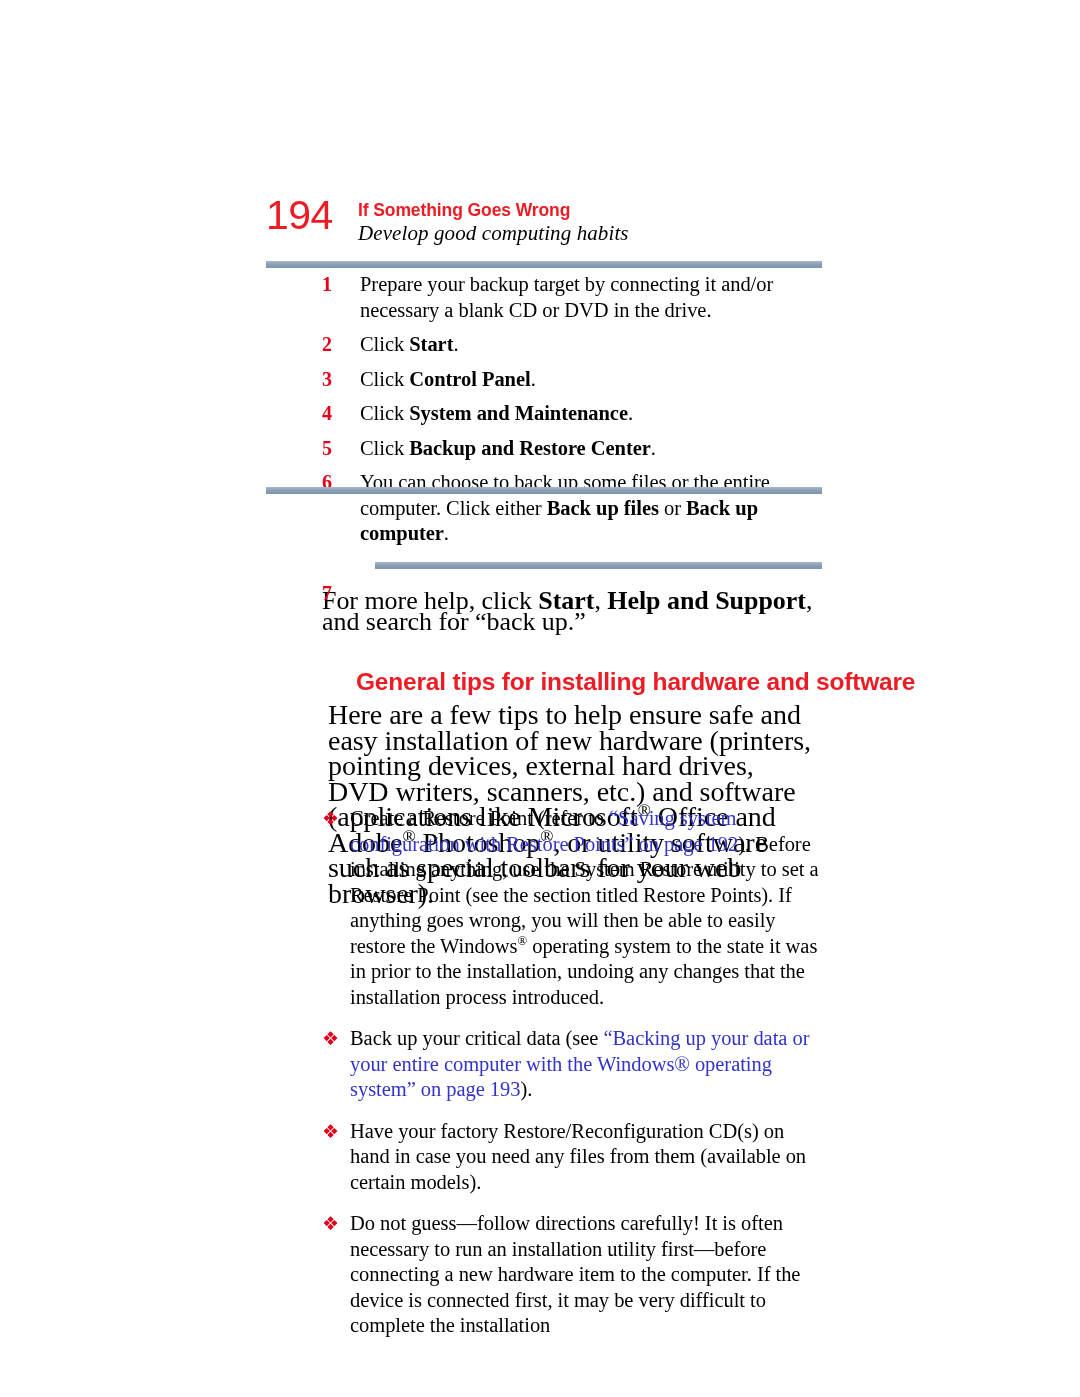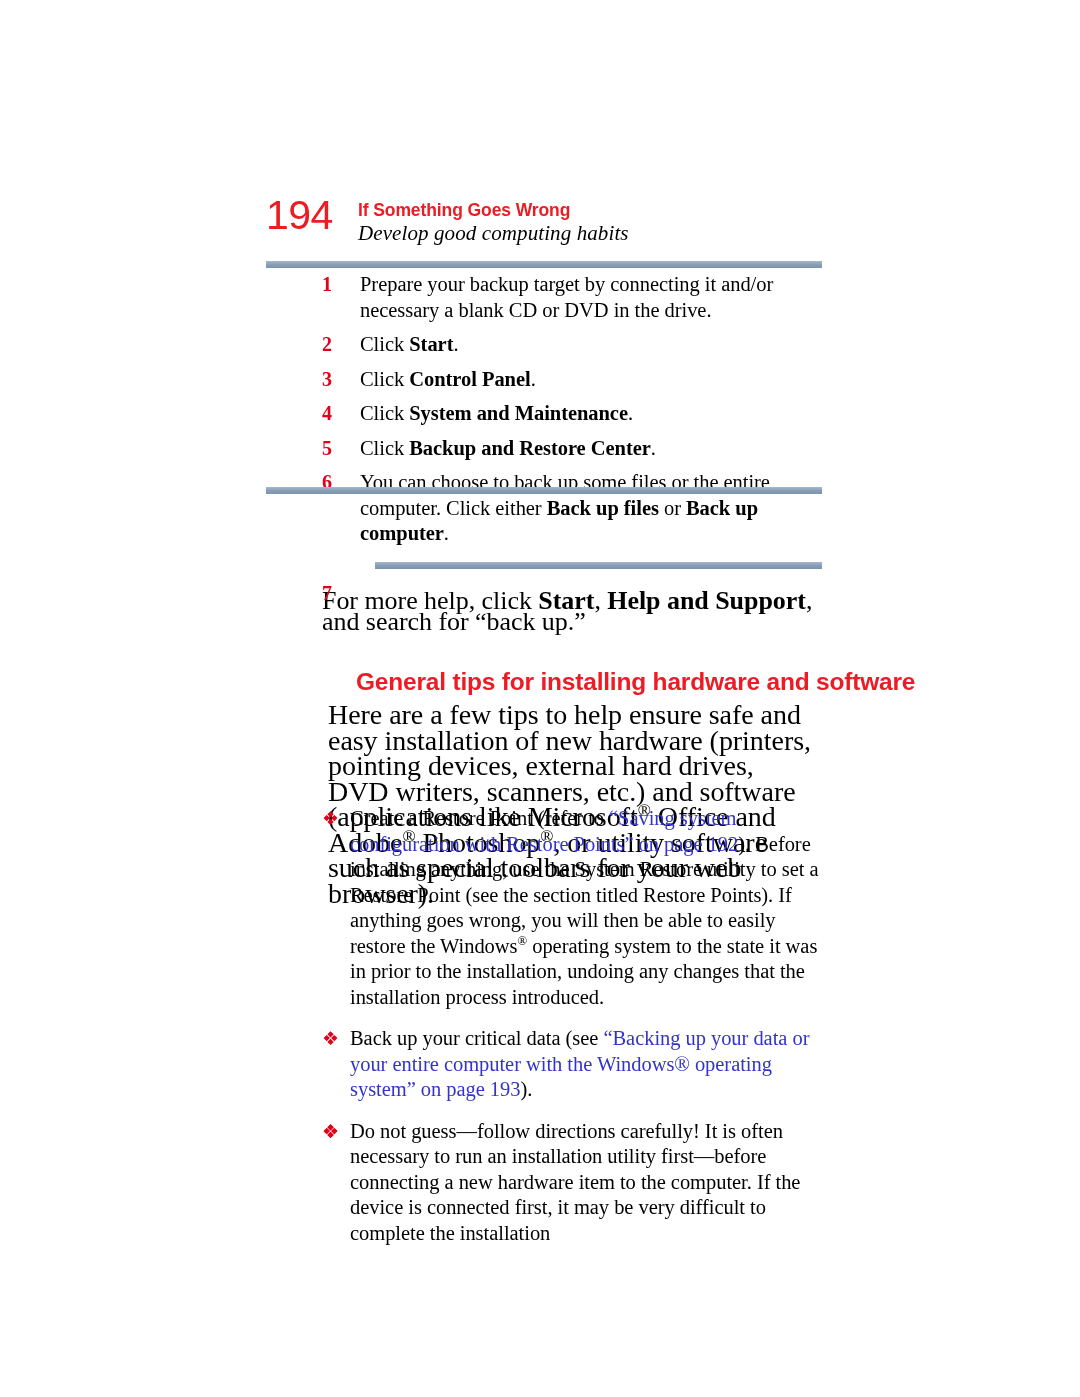--- a/index.html
+++ b/index.html
@@ -282,20 +282,21 @@
       <span>Create a Restore Point (refer to </span><span class="lnk">“Saving system configuration with Restore Points” on page 192</span><span>). Before installing anything, use the System Restore utility to set a Restore Point (see the section titled Restore Points). If anything goes wrong, you will then be able to easily restore the Windows</span><sup class="reg">®</sup><span> operating system to the state it was in prior to the installation, undoing any changes that the installation process introduced.</span>
     </div>
 
     <div class="bullet">
       <span class="marker">❖</span>
       <span>Back up your critical data (see </span><span class="lnk">“Backing up your data or your entire computer with the Windows® operating system” on page 193</span><span>).</span>
     </div>
 
     <div class="bullet">
       <span class="marker">❖</span>
+      <span>Have your factory Restore/Reconfiguration CD(s) on hand in case you need any files from them (available on certain models).</span>
     </div>
 
     <div class="bullet">
       <span class="marker">❖</span>
       <span>Do not guess—follow directions carefully! It is often necessary to run an installation utility first—before connecting a new hardware item to the computer. If the device is connected first, it may be very difficult to complete the installation</span>
     </div>
 
   </div>
 
 </div>

